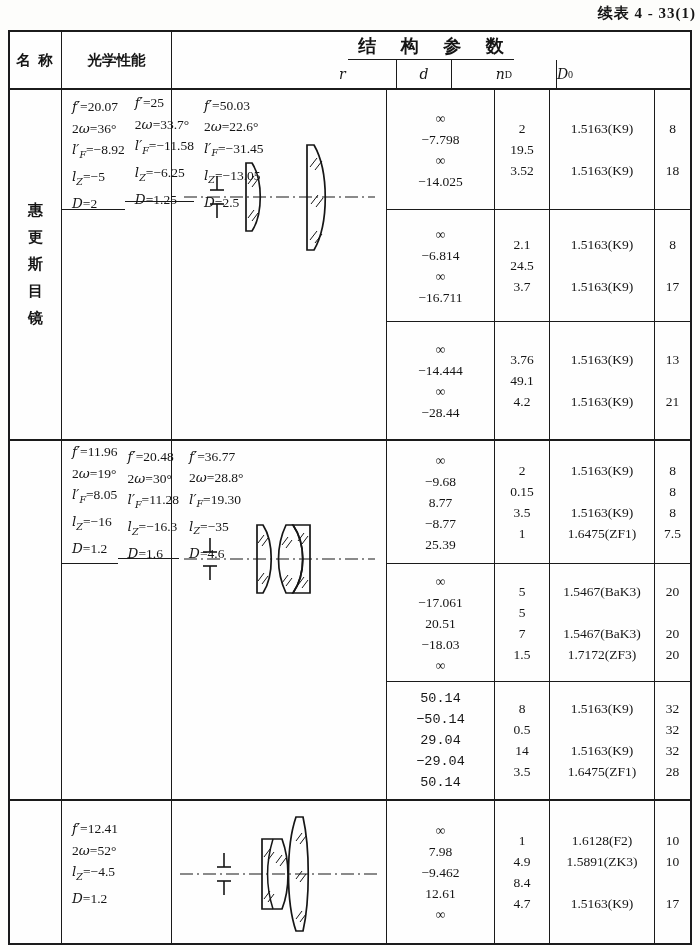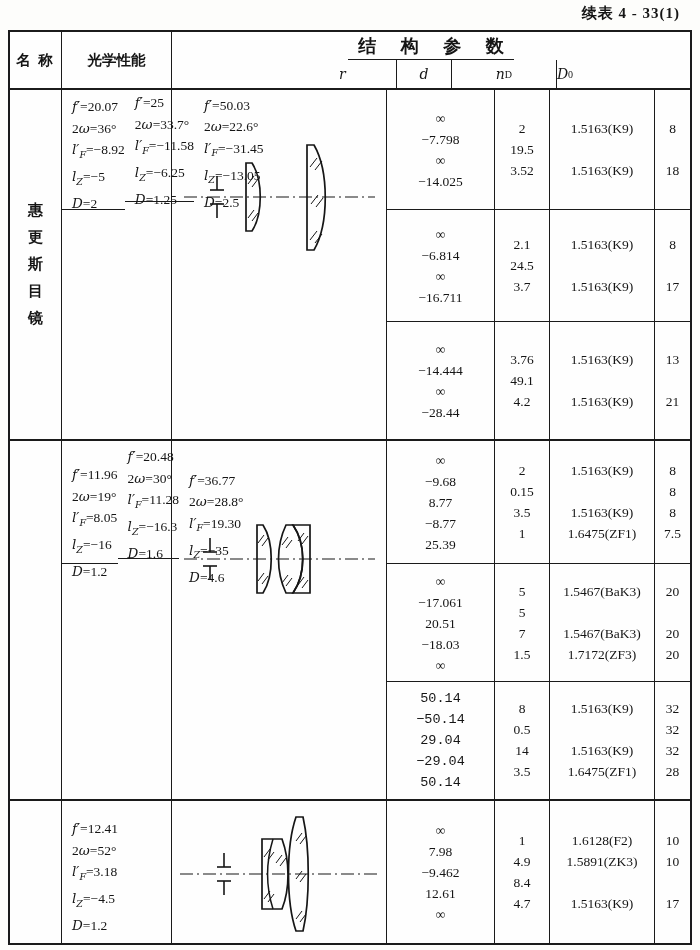--- a/index.html
+++ b/index.html
@@ -1,18 +1,18 @@
 <!DOCTYPE html>
 <html><head>
 <meta charset="utf-8">
 <style>
   html,body{margin:0;padding:0;background:#ffffff;}
   .page{position:relative;width:700px;height:950px;background:#fdfdfb;color:#151515;
         font-family:"Liberation Serif","DejaVu Serif",serif;overflow:hidden;}
-  .doc-title{position:absolute;top:4px;right:20px;font-size:15px;font-weight:bold;letter-spacing:1px;}
+  .doc-title{position:absolute;top:4px;right:4px;font-size:15px;font-weight:bold;letter-spacing:1px;}
   .table{position:absolute;left:8px;top:30px;width:684px;box-sizing:border-box;
          border:2px solid #1b1b1b;background:#fefefe;}
   
   .hdr{display:flex;height:58px;border-bottom:2px solid #1b1b1b;box-sizing:border-box;}
   .hcell{box-sizing:border-box;border-right:1px solid #1b1b1b;display:flex;align-items:center;justify-content:center;
          font-size:14.5px;font-weight:bold;}
   .h-name{width:52px;letter-spacing:2px;}
   .h-perf{width:110px;}
   .h-struct{width:215px;letter-spacing:1px;}
   .h-params{flex:1;display:flex;flex-direction:column;border-right:none;padding:0;font-weight:bold;}
@@ -198,35 +198,35 @@
               <div class="vline">&nbsp;</div>
               <div class="vline">21</div>
             </div>
           </div>
         </div>
     </div>
 
     <div class="section sep">
       <div class="s-name"></div>
       <div class="s-perf">
-          <div class="perf-row" style="height: 123px; padding-top: 23px;">
+          <div class="perf-row" style="height: 123px; padding-top: 0;">
             <div class="pline"><i>f</i><i>′</i>=11.96</div>
             <div class="pline">2<i>ω</i>=19°</div>
             <div class="pline"><i>l</i><i>′</i><sub><i>F</i></sub>=8.05</div>
             <div class="pline"><i>l</i><sub><i>Z</i></sub>=−16</div>
             <div class="pline"><i>D</i>=1.2</div>
           </div>
           <div class="perf-row" style="height: 118px; padding-top: 5px;">
             <div class="pline"><i>f</i><i>′</i>=20.48</div>
             <div class="pline">2<i>ω</i>=30°</div>
             <div class="pline"><i>l</i><i>′</i><sub><i>F</i></sub>=11.28</div>
             <div class="pline"><i>l</i><sub><i>Z</i></sub>=−16.3</div>
             <div class="pline"><i>D</i>=1.6</div>
           </div>
-          <div class="perf-row last" style="height: 117px; padding-top: 4.5px; margin-top: 24px;">
+          <div class="perf-row last" style="height: 117px; padding-top: 4.5px;">
             <div class="pline"><i>f</i><i>′</i>=36.77</div>
             <div class="pline">2<i>ω</i>=28.8°</div>
             <div class="pline"><i>l</i><i>′</i><sub><i>F</i></sub>=19.30</div>
             <div class="pline"><i>l</i><sub><i>Z</i></sub>=−35</div>
             <div class="pline"><i>D</i>=4.6</div>
           </div>
         </div>
       <div class="s-diagram">
         <svg width="215" height="358" viewBox="0 0 215 358">
           <line class="ln" x1="12" y1="118" x2="203" y2="118" stroke-width="1.1" stroke-dasharray="13 4 2 4"></line>
@@ -333,21 +333,20 @@
           </div>
         </div>
     </div>
 
     <div class="section">
       <div class="s-name"></div>
       <div class="s-perf">
           <div class="perf-row last" style="height: 142px; padding-top: 17px;">
             <div class="pline"><i>f</i><i>′</i>=12.41</div>
             <div class="pline">2<i>ω</i>=52°</div>
-            <div class="pline"><i>l</i><i>′</i><sub><i>F</i></sub>=3.18</div>
             <div class="pline"><i>l</i><sub><i>Z</i></sub>=−4.5</div>
             <div class="pline"><i>D</i>=1.2</div>
           </div>
         </div>
       <div class="s-diagram">
         <svg width="215" height="142" viewBox="0 0 215 142">
           <line class="ln" x1="8" y1="73" x2="205" y2="73" stroke-width="1.1" stroke-dasharray="13 4 2 4"></line>
           <g stroke="#161616" stroke-width="1.6">
             <line x1="52" y1="52" x2="52" y2="66"></line>
               <line x1="45" y1="66" x2="59" y2="66"></line>

